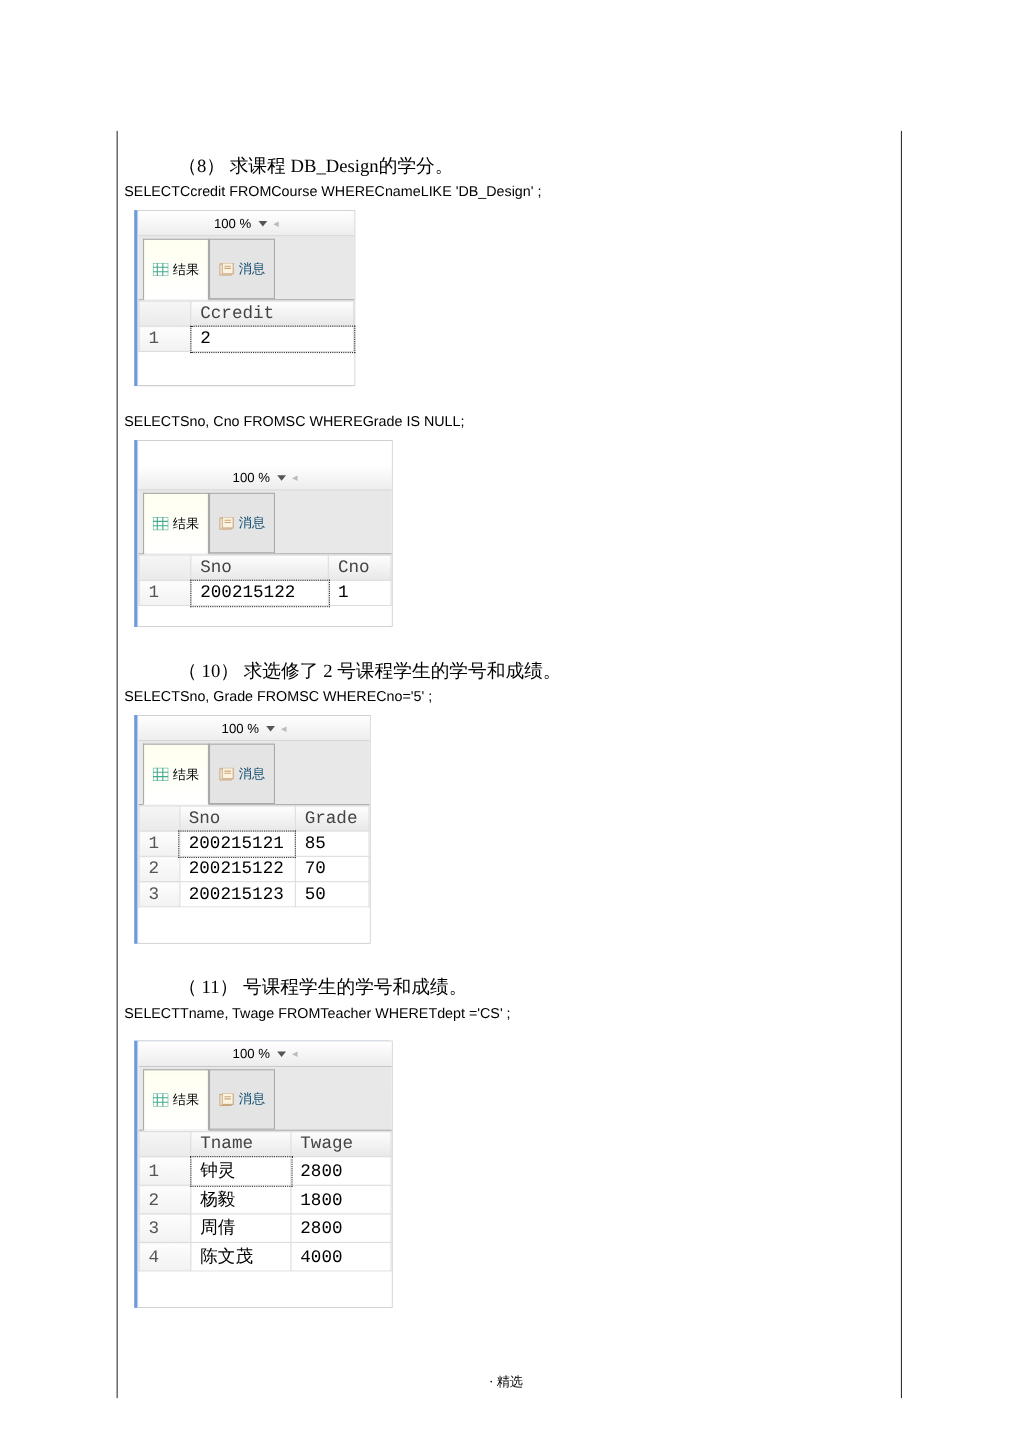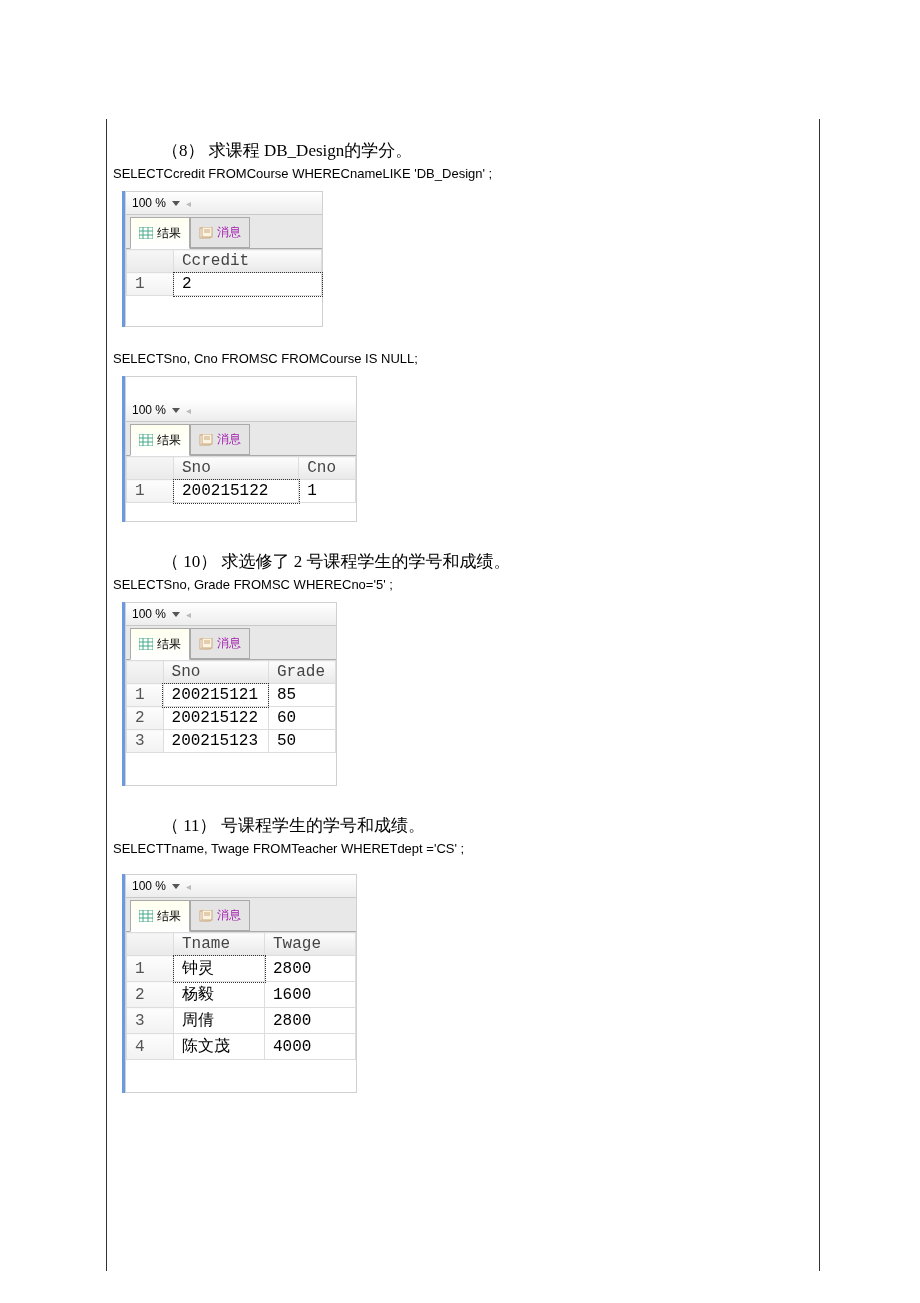--- a/index.html
+++ b/index.html
@@ -50,20 +50,21 @@
       background: linear-gradient(#fff, #f6f6f6);
     }
     .zoom-bar {
       font-size: 12px;
       padding: 4px 6px;
       background: linear-gradient(#fff, #ededed);
       border-bottom: 1px solid #c9c9c9;
       display: flex;
       align-items: center;
       gap: 6px;
+      justify-content: center;
     }
     .zoom-text {
       font-family: "Tahoma", sans-serif;
     }
     .caret-down {
       width: 0; height: 0;
       border-left: 4px solid transparent;
       border-right: 4px solid transparent;
       border-top: 5px solid #555;
       display: inline-block;
@@ -73,33 +74,33 @@
       background: #e8e8e8;
       display: flex;
       gap: 0;
       border-bottom: 1px solid #aaa;
     }
     .tab {
       display: flex;
       align-items: center;
       gap: 4px;
       font-size: 12px;
-      padding: 6px 8px;
+      padding: 18px 8px;
       border: 1px solid #aaa;
       background: linear-gradient(#fff, #f0ece0);
       font-family: "SimSun", sans-serif;
     }
     .tab.active {
       background: linear-gradient(#fffff0, #fff);
       border-bottom: 1px solid #fff;
       margin-bottom: -1px;
     }
     .tab.inactive {
       background: #e4e4e4;
-      color: #a21caf;
+      color: #0c4a6e;
       justify-content: space-between;
     }
     .icon-grid, .icon-scroll {
       width: 14px;
       height: 12px;
       display: inline-block;
     }
     .icon-grid svg, .icon-scroll svg {
       display: block;
     }
@@ -204,21 +205,21 @@
                 <td class="row-num">1</td>
                 <td class="sel">2</td>
               </tr>
         </tbody>
           </table>
         <div class="panel-pad"></div>
       </div>
     </div>
 
     
-    <div class="sql">SELECTSno, Cno FROMSC FROMCourse IS NULL;</div>
+    <div class="sql">SELECTSno, Cno FROMSC WHEREGrade IS NULL;</div>
 
     <div class="panel-wrap" style="width:230px;">
       <div class="panel">
         <div style="height:22px;background:#fff;"></div>
         <div class="zoom-bar">
           <span class="zoom-text">100 %</span>
           <span class="caret-down"></span>
           <span style="color:#bbb;font-size:10px">◂</span>
         </div>
         <div class="tabs-bar">
@@ -311,21 +312,21 @@
                 <th>Grade</th>
               </tr>
           <tr>
                 <td class="row-num">1</td>
                 <td class="sel">200215121</td>
                 <td>85</td>
               </tr>
           <tr>
                 <td class="row-num">2</td>
                 <td>200215122</td>
-                <td>60</td>
+                <td>70</td>
               </tr>
           <tr>
                 <td class="row-num">3</td>
                 <td>200215123</td>
                 <td>50</td>
               </tr>
         </tbody>
           </table>
         <div class="panel-pad" style="padding-bottom:32px;"></div>
       </div>
@@ -378,33 +379,34 @@
                 <th>Twage</th>
               </tr>
           <tr>
                 <td class="row-num">1</td>
                 <td class="sel">钟灵</td>
                 <td>2800</td>
               </tr>
           <tr>
                 <td class="row-num">2</td>
                 <td>杨毅</td>
-                <td>1600</td>
+                <td>1800</td>
               </tr>
           <tr>
                 <td class="row-num">3</td>
                 <td>周倩</td>
                 <td>2800</td>
               </tr>
           <tr>
                 <td class="row-num">4</td>
                 <td>陈文茂</td>
                 <td>4000</td>
               </tr>
         </tbody>
           </table>
         <div class="panel-pad" style="padding-bottom:32px;"></div>
       </div>
     </div>
 
   </div>
 
+  <div class="footer-text">· 精选</div>
 </div>
 
 </body></html>

